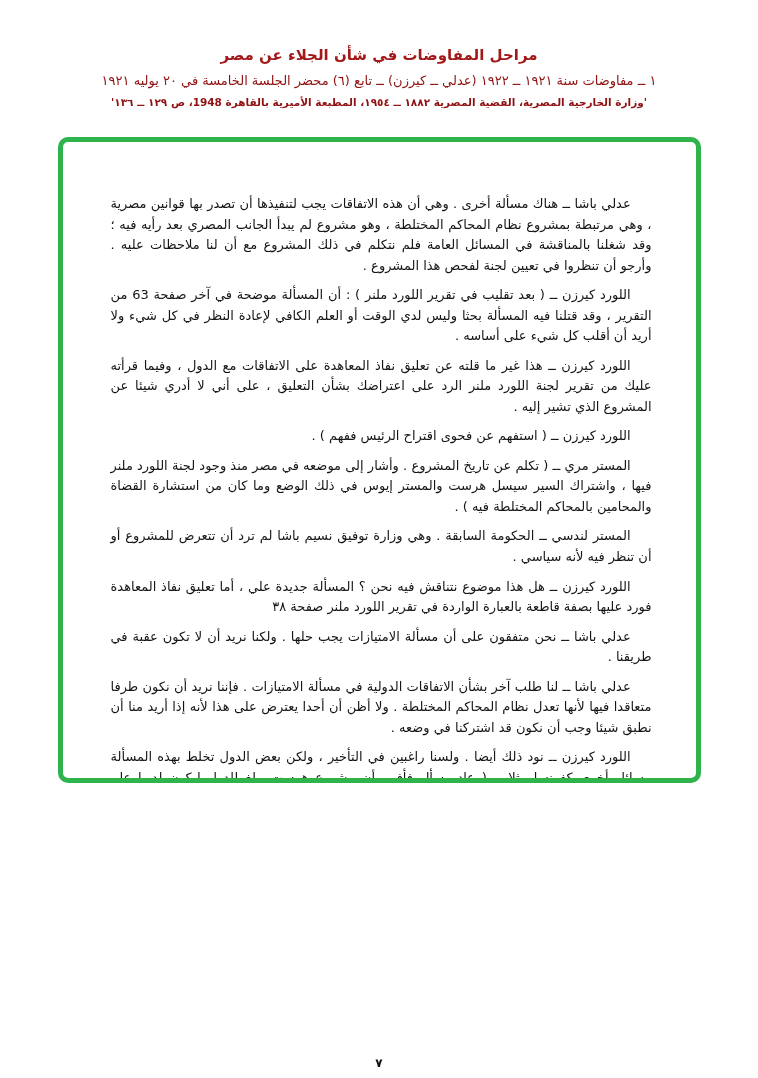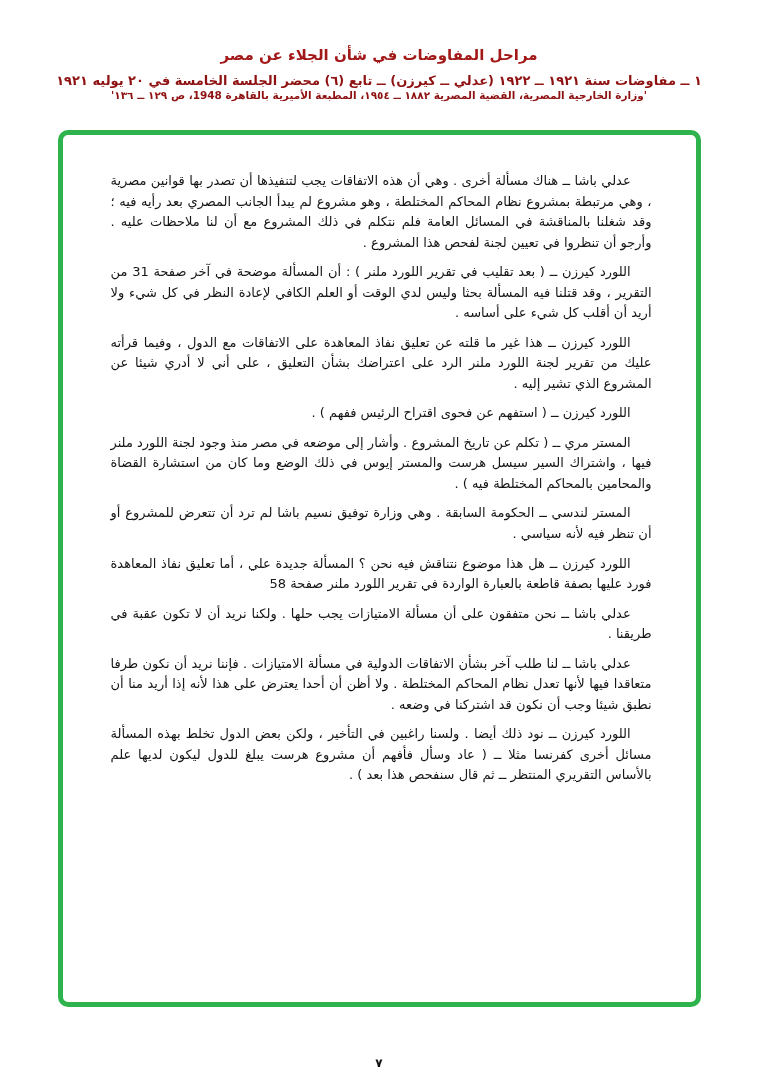--- a/index.html
+++ b/index.html
@@ -17,37 +17,38 @@
     color: #a31818;
   }
   .doc-title {
     font-size: 15px;
     font-weight: bold;
     line-height: 19px;
     margin-bottom: 7px;
   }
   .doc-subtitle {
     font-size: 13px;
-    font-weight: bold;
+    font-weight: normal;
     line-height: 17px;
+    margin-bottom: 7px;
     color: #8f1212;
   }
   .doc-source {
     font-size: 10.5px;
     font-weight: bold;
     line-height: 13px;
     color: #8f1212;
   }
   .green-frame {
     width: 643px;
-    height: 877px;
+    height: 646px;
     margin: 28px auto 0;
     border: 5px solid #2eb34d;
     border-radius: 10px;
-    padding: 36px 44px 18px 48px;
+    padding: 52px 44px 18px 48px;
     overflow: hidden;
     background: #ffffff;
   }
   .text-body {
     direction: rtl;
     text-align: justify;
     color: #151515;
     font-size: 13px;
     line-height: 1.58;
   }
@@ -73,26 +74,26 @@
 
   <header class="doc-header">
     <div class="doc-title">مراحل المفاوضات في شأن الجلاء عن مصر</div>
     <div class="doc-subtitle">١ ــ مفاوضات سنة ١٩٢١ ــ ١٩٢٢ (عدلي ــ كيرزن) ــ تابع (٦) محضر الجلسة الخامسة في ٢٠ يوليه ١٩٢١</div>
     <div class="doc-source">'وزارة الخارجية المصرية، القضية المصرية ١٨٨٢ ــ ١٩٥٤، المطبعة الأميرية بالقاهرة 1948، ص ١٢٩ ــ ١٣٦'</div>
   </header>
 
   <div class="green-frame">
     <div class="text-body" dir="rtl" lang="ar">
       <p>عدلي باشا ــ هناك مسألة أخرى . وهي أن هذه الاتفاقات يجب لتنفيذها أن تصدر بها قوانين مصرية ، وهي مرتبطة بمشروع نظام المحاكم المختلطة ، وهو مشروع لم يبدأ الجانب المصري بعد رأيه فيه ؛ وقد شغلنا بالمناقشة في المسائل العامة فلم نتكلم في ذلك المشروع مع أن لنا ملاحظات عليه . وأرجو أن تنظروا في تعيين لجنة لفحص هذا المشروع .</p>
-      <p>اللورد كيرزن ــ ( بعد تقليب في تقرير اللورد ملنر ) : أن المسألة موضحة في آخر صفحة 31 من التقرير ، وقد قتلنا فيه المسألة بحثا وليس لدي الوقت أو العلم الكافي لإعادة النظر في كل شيء ولا أريد أن أقلب كل شيء على أساسه .</p>
+      <p>اللورد كيرزن ــ ( بعد تقليب في تقرير اللورد ملنر ) : أن المسألة موضحة في آخر صفحة 63 من التقرير ، وقد قتلنا فيه المسألة بحثا وليس لدي الوقت أو العلم الكافي لإعادة النظر في كل شيء ولا أريد أن أقلب كل شيء على أساسه .</p>
       <p>اللورد كيرزن ــ هذا غير ما قلته عن تعليق نفاذ المعاهدة على الاتفاقات مع الدول ، وفيما قرأته عليك من تقرير لجنة اللورد ملنر الرد على اعتراضك بشأن التعليق ، على أني لا أدري شيئا عن المشروع الذي تشير إليه .</p>
       <p>اللورد كيرزن ــ ( استفهم عن فحوى اقتراح الرئيس ففهم ) .</p>
       <p>المستر مري ــ ( تكلم عن تاريخ المشروع . وأشار إلى موضعه في مصر منذ وجود لجنة اللورد ملنر فيها ، واشتراك السير سيسل هرست والمستر إيوس في ذلك الوضع وما كان من استشارة القضاة والمحامين بالمحاكم المختلطة فيه ) .</p>
       <p>المستر لندسي ــ الحكومة السابقة . وهي وزارة توفيق نسيم باشا لم ترد أن تتعرض للمشروع أو أن تنظر فيه لأنه سياسي .</p>
-      <p>اللورد كيرزن ــ هل هذا موضوع نتناقش فيه نحن ؟ المسألة جديدة علي ، أما تعليق نفاذ المعاهدة فورد عليها بصفة قاطعة بالعبارة الواردة في تقرير اللورد ملنر صفحة 58</p>
+      <p>اللورد كيرزن ــ هل هذا موضوع نتناقش فيه نحن ؟ المسألة جديدة علي ، أما تعليق نفاذ المعاهدة فورد عليها بصفة قاطعة بالعبارة الواردة في تقرير اللورد ملنر صفحة ٣٨</p>
       <p>عدلي باشا ــ نحن متفقون على أن مسألة الامتيازات يجب حلها . ولكنا نريد أن لا تكون عقبة في طريقنا .</p>
       <p>عدلي باشا ــ لنا طلب آخر بشأن الاتفاقات الدولية في مسألة الامتيازات . فإننا نريد أن نكون طرفا متعاقدا فيها لأنها تعدل نظام المحاكم المختلطة . ولا أظن أن أحدا يعترض على هذا لأنه إذا أريد منا أن نطبق شيئا وجب أن نكون قد اشتركنا في وضعه .</p>
       <p>اللورد كيرزن ــ نود ذلك أيضا . ولسنا راغبين في التأخير ، ولكن بعض الدول تخلط بهذه المسألة مسائل أخرى كفرنسا مثلا ــ ( عاد وسأل فأفهم أن مشروع هرست يبلغ للدول ليكون لديها علم بالأساس التقريري المنتظر ــ ثم قال سنفحص هذا بعد ) .</p>
     </div>
   </div>
 
   <div class="page-number">٧</div>
 
 </div>
 

